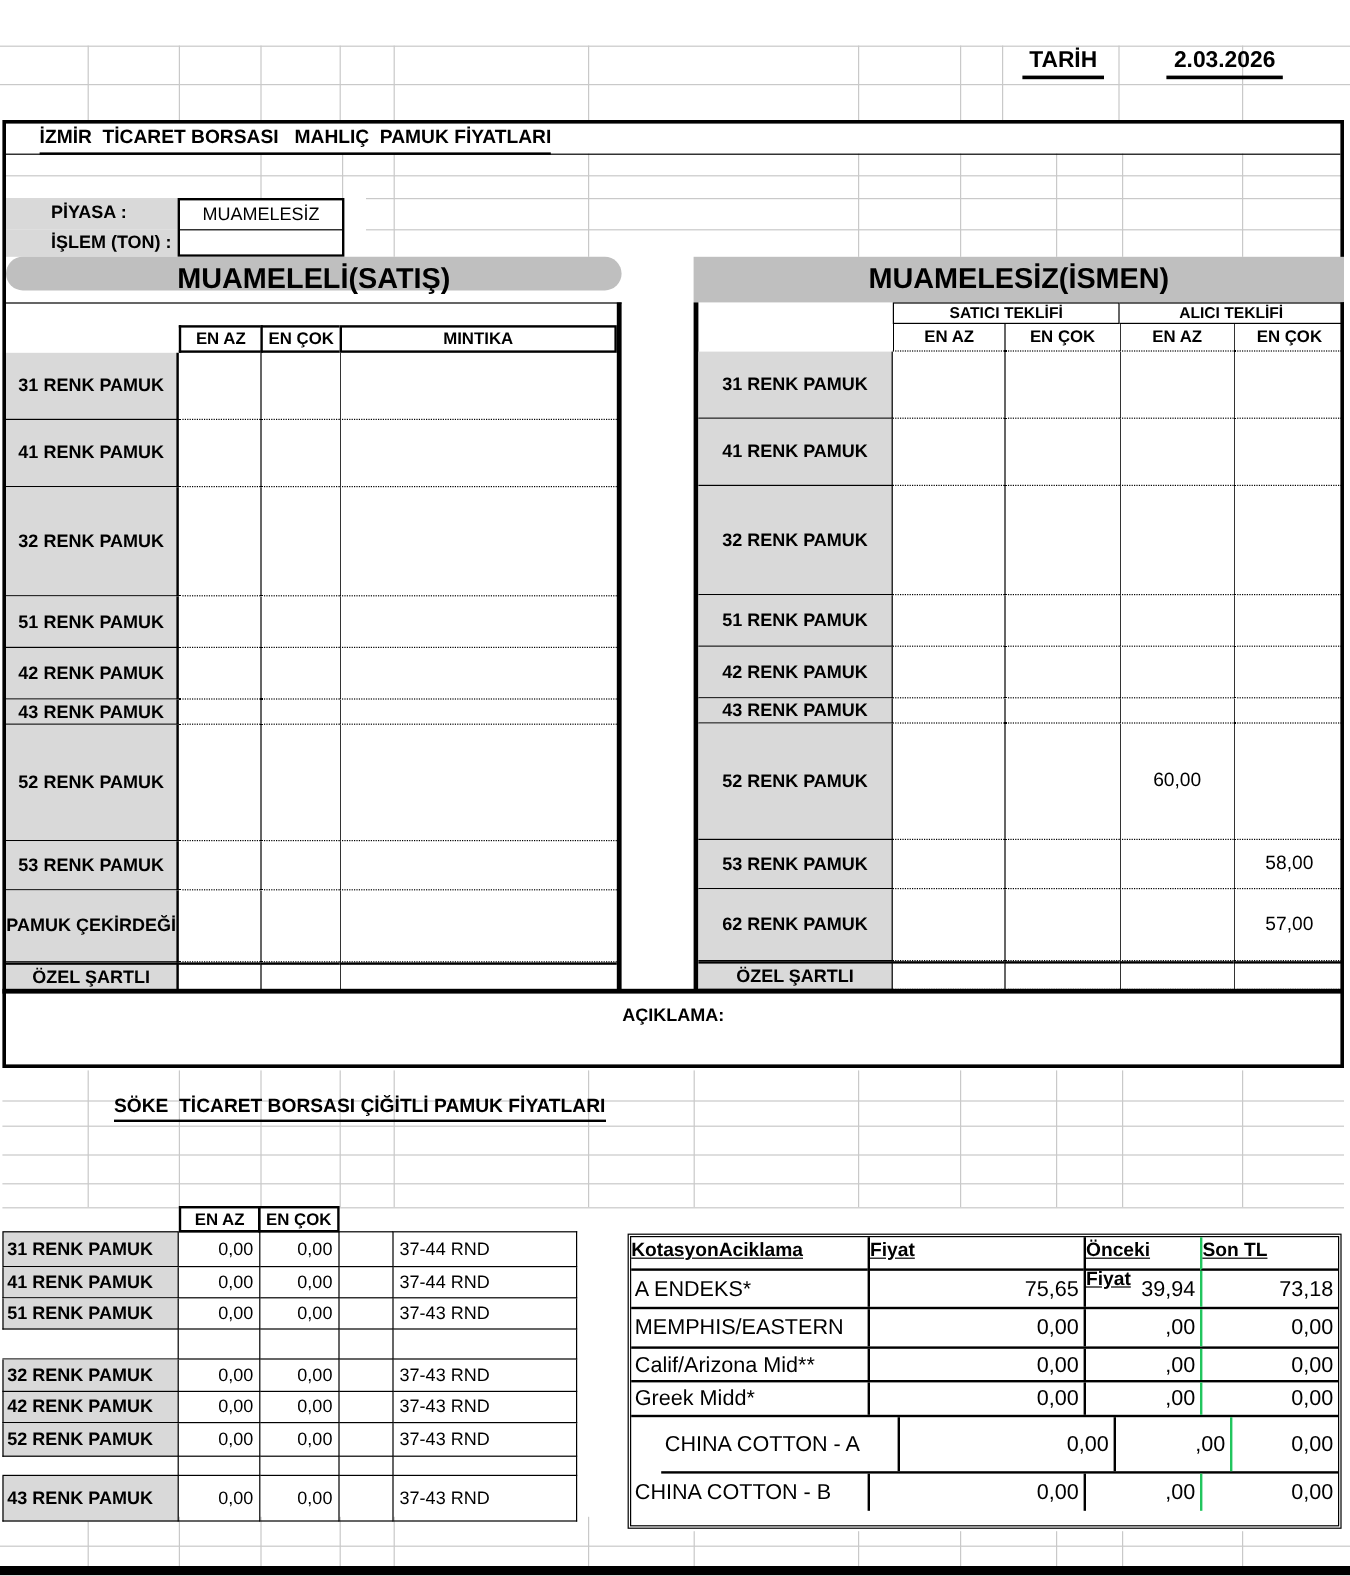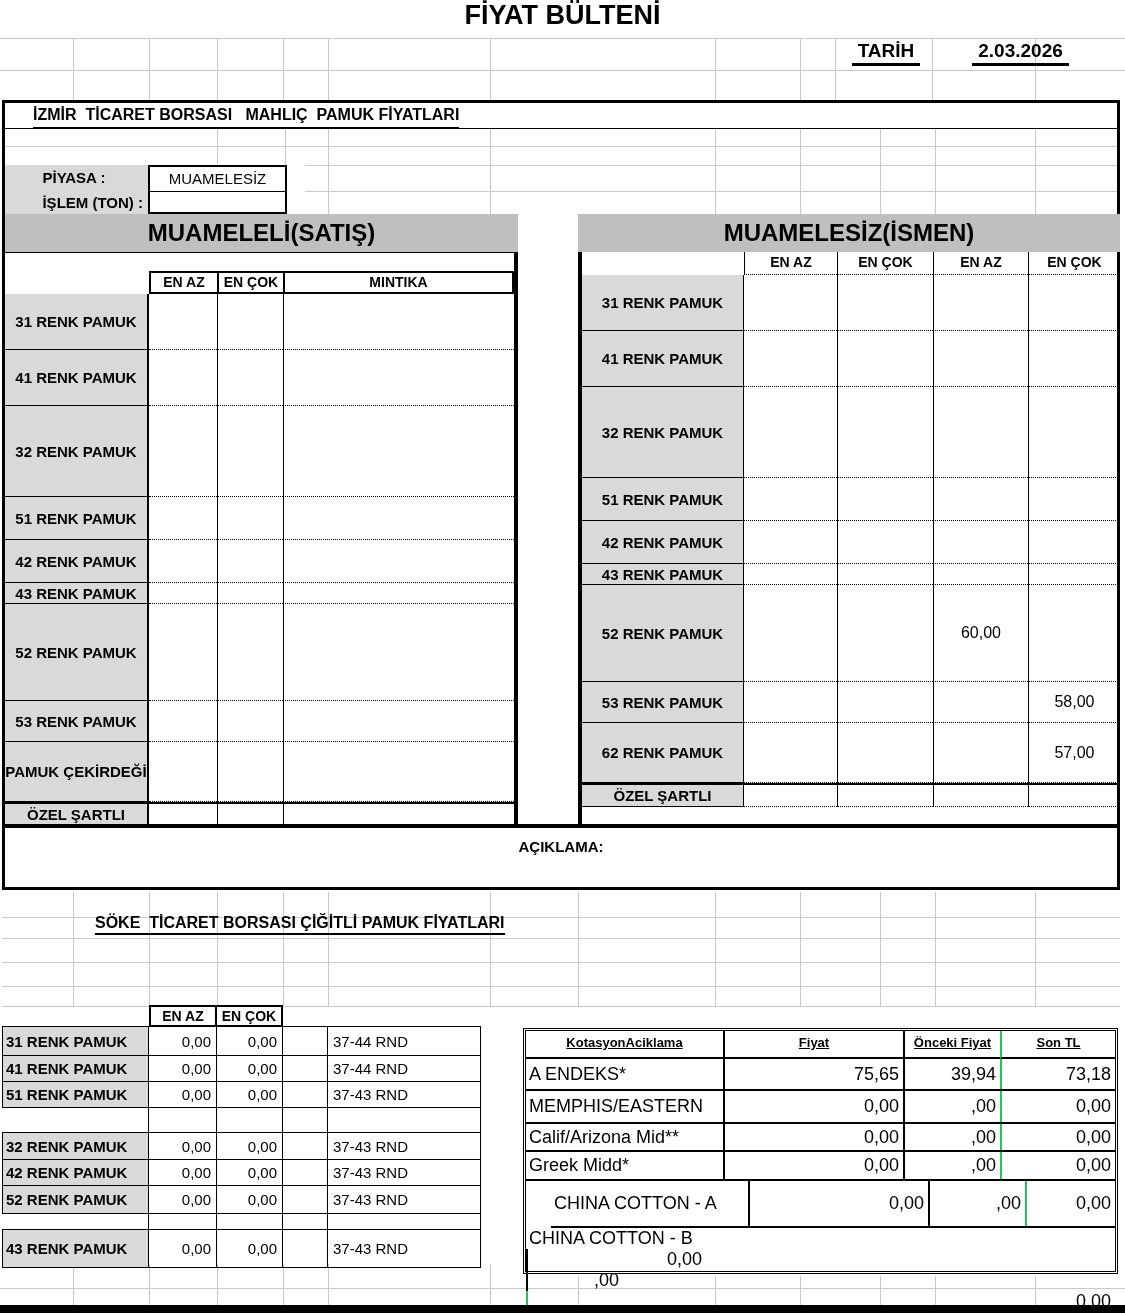--- a/index.html
+++ b/index.html
@@ -26,21 +26,21 @@
 
   #piyasa-label { left:5px; top:165px; width:143px; height:26px; background:#d9d9d9;
                   font-size:15px; font-weight:bold; text-align:center; padding-right:5px; line-height:26px; }
   #islem-label  { left:5px; top:191px; width:143px; height:23px; background:#d9d9d9;
                   font-size:15px; font-weight:bold; text-align:right; padding-right:5px; line-height:23px; }
   #piyasa-box   { left:148px; top:165px; width:139px; height:49px; border:2px solid #000; }
   #piyasa-value { height:25px; border-bottom:1px solid #000; text-align:center; font-size:15px; line-height:23px; }
   #islem-value  { height:20px; }
 
   .band { background:#bfbfbf; font-size:24px; font-weight:bold; text-align:center; line-height:38px; }
-  #band-left  { left:5px;   top:214px; width:513px; height:38px; }
+  #band-left  { left:5px;   top:214px; width:513px; height:28px;border-radius:16px; }
   #band-right { left:578px; top:214px; width:542px; height:38px; }
 
   
   #left-table { left:5px; top:252px; width:513px; height:574px; border-top:1px solid #000; border-right:4px solid #000; }
   #lt-spacer { height:18px; }
   #lt-header { display:flex; height:23px; }
   #lt-header .hsp { width:144px; }
   #lt-header .hc { border:2px solid #000; border-right:none; font-size:14px; font-weight:bold;
                    text-align:center; line-height:19px; }
   #lt-header .hc1 { width:68px; } #lt-header .hc2 { width:66px; }
@@ -112,26 +112,26 @@
   .bt-rows > div:nth-of-type(4) { height:25px; }
   .bt-rows > div:nth-of-type(5) { height:27px; }
   .bt-rows > div:nth-of-type(6) { height:26px; }
   .bt-rows > div:nth-of-type(7) { height:28px; }
   .bt-rows > div:nth-of-type(8) { height:16px; }
   .bt-rows > div:nth-of-type(9) { height:38px; }
 
   
   #kotasyon { left:523px; top:1028px; width:595px; height:246px; border:3px double #000; }
   #kt-header { display:flex; height:28px; }
-  #kt-header > div { border-bottom:2px solid #000; font-size:13px; font-weight:bold;
-                     text-align:center; line-height:24px; text-decoration:underline; }
+  #kt-header > div { border-bottom:2px solid #000; font-size:16px; font-weight:bold;
+                     line-height:24px; text-decoration:underline; }
   .kt-c1 { width:197px; } .kt-c2 { width:180px; border-left:2px solid #000; }
   .kt-c3 { width:97px; border-left:2px solid #000; } .kt-c4 { flex:1; border-left:2px solid #22c55e; }
   .kt-row { display:flex; border-bottom:2px solid #000; }
-  .kt-row:last-of-type { border-bottom:none;flex-direction:column; }
+  .kt-row:last-of-type { border-bottom:none; }
   .kt-row > div { display:flex; align-items:center; font-size:18px; }
   .kt-row .kt-c1 { padding-left:3px; }
   .kt-row .kt-c2, .kt-row .kt-c3, .kt-row .kt-c4 { justify-content:flex-end; padding-right:4px; }
   .kt-rows > div:nth-of-type(1) { height:32px; }
   .kt-rows > div:nth-of-type(2) { height:33px; }
   .kt-rows > div:nth-of-type(3) { height:28px; }
   .kt-rows > div:nth-of-type(4) { height:29px; }
   .kt-rows > div:nth-of-type(5) { height:47px;margin-left:25px; }
   .kt-rows > div:nth-of-type(6) { height:31px; }
   .kt-rows > div:nth-of-type(7) { height:30px; }
@@ -194,21 +194,20 @@
       <div class="gridline" style="left: 305px; top: 165px; width: 815px; height: 1px;"></div>
       <div class="gridline" style="left: 305px; top: 191px; width: 815px; height: 1px;"></div>
       <div class="gridline" style="left: 2px; top: 917px; width: 1118px; height: 1px;"></div>
       <div class="gridline" style="left: 2px; top: 938px; width: 1118px; height: 1px;"></div>
       <div class="gridline" style="left: 2px; top: 962px; width: 1118px; height: 1px;"></div>
       <div class="gridline" style="left: 2px; top: 986px; width: 1118px; height: 1px;"></div>
       <div class="gridline" style="left: 2px; top: 1006px; width: 1118px; height: 1px;"></div>
       <div class="gridline" style="left: 0px; top: 1288px; width: 1125px; height: 1px;"></div>
     </div>
 
-  <div class="abs" id="main-title">FİYAT BÜLTENİ</div>
 
   <div class="abs" id="tarih-cell"><span class="uline">TARİH</span></div>
   <div class="abs" id="date-cell"><span class="uline">2.03.2026</span></div>
 
   <div class="abs" id="izmir-frame"></div>
   <div class="abs" id="izmir-title"><span>İZMİR  TİCARET BORSASI   MAHLIÇ  PAMUK FİYATLARI</span></div>
 
   <div class="abs" id="piyasa-label">PİYASA :</div>
   <div class="abs" id="islem-label">İŞLEM (TON) :</div>
   <div class="abs" id="piyasa-box">
@@ -286,20 +285,25 @@
         <div class="trow">
           <div class="lbl">ÖZEL ŞARTLI</div>
           <div class="vc v1"></div>
           <div class="vc v2"></div>
           <div class="vc v3"></div>
         </div>
       </div>
   </div>
 
   <div class="abs" id="right-table">
+    <div id="rt-group">
+      <div class="gsp"></div>
+      <div class="gc g1">SATICI TEKLİFİ</div>
+      <div class="gc g2">ALICI TEKLİFİ</div>
+    </div>
     <div id="rt-colhdr">
       <div class="hsp"></div>
       <div class="hc c1">EN AZ</div>
       <div class="hc c2">EN ÇOK</div>
       <div class="hc c3">EN AZ</div>
       <div class="hc c4">EN ÇOK</div>
     </div>
     <div class="rt-rows">
 
     <div class="trow">

